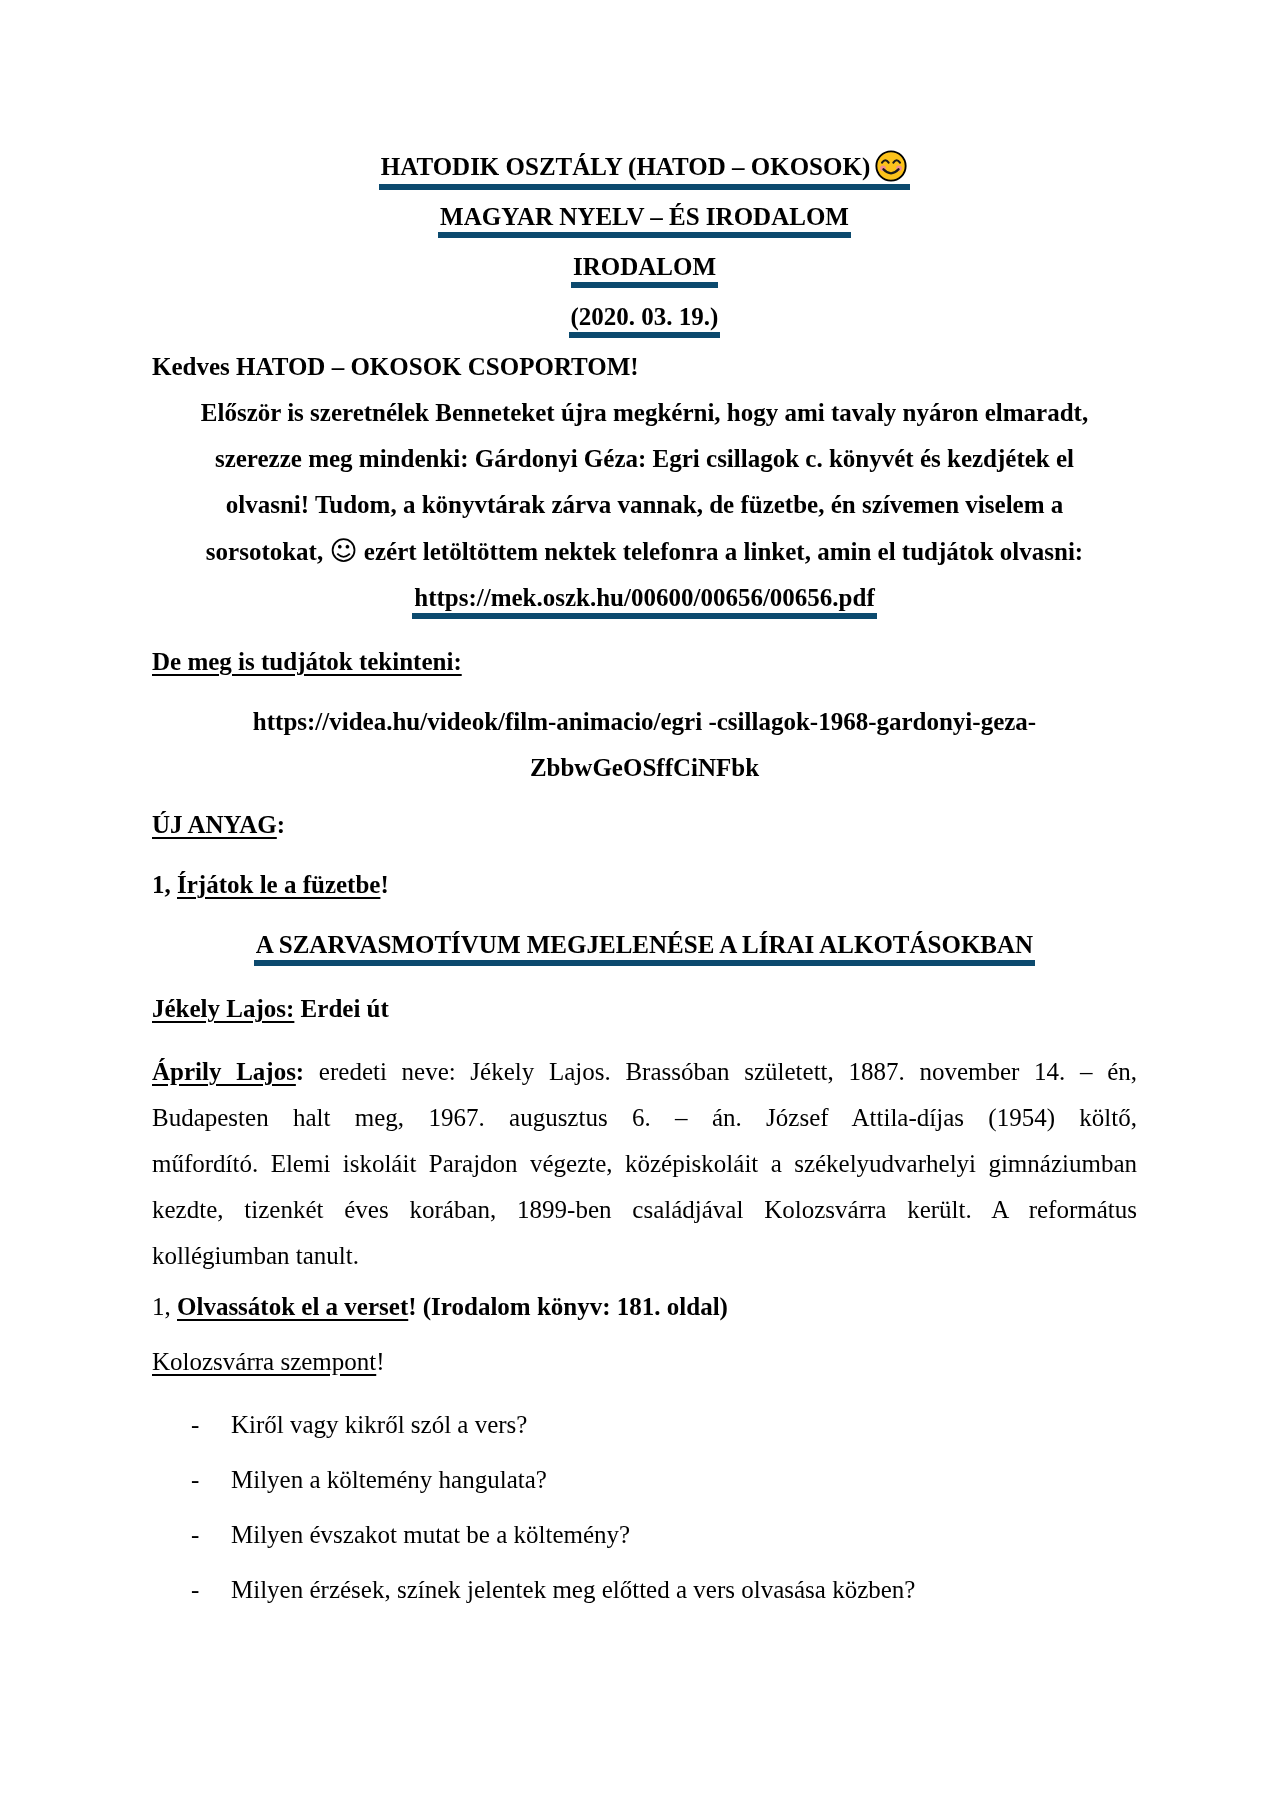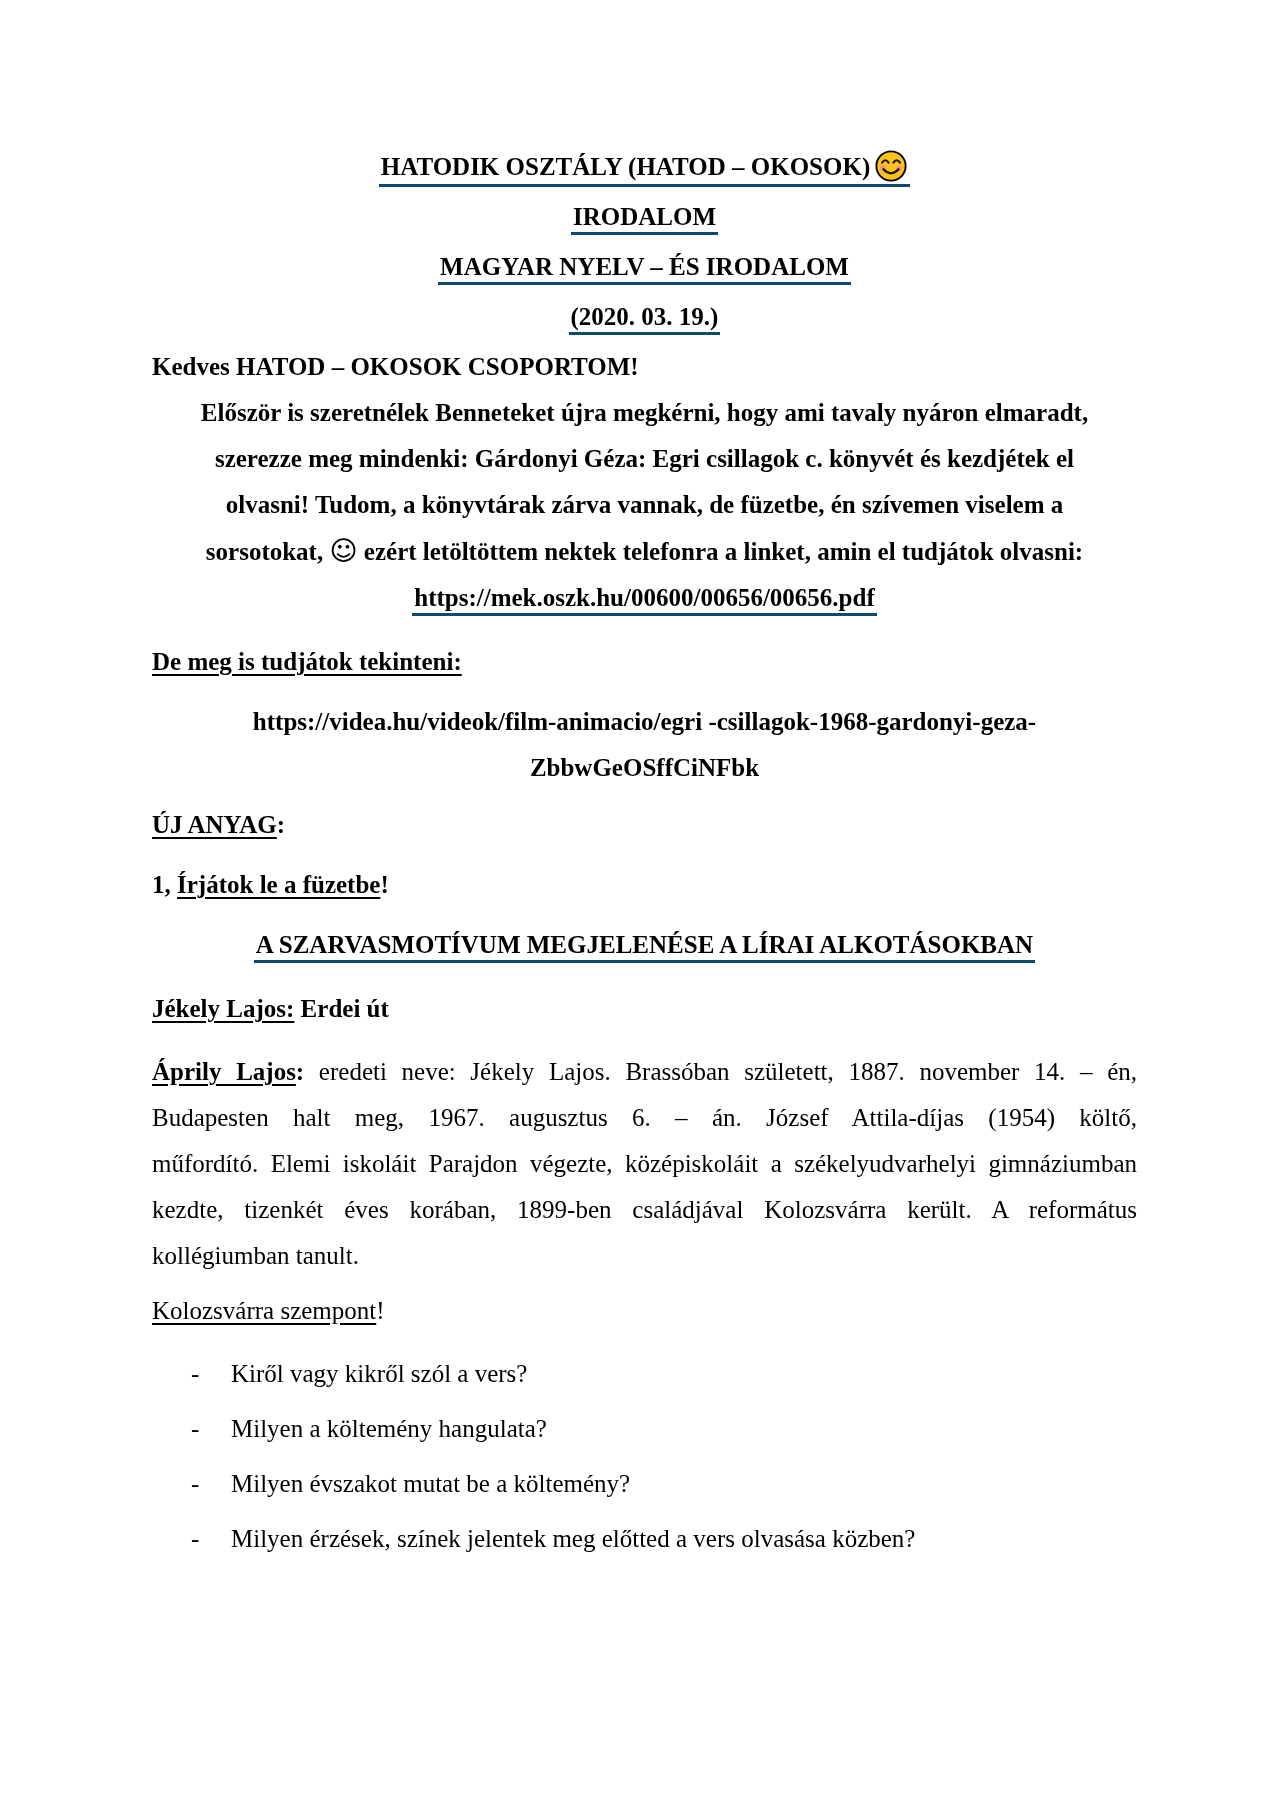--- a/index.html
+++ b/index.html
@@ -28,21 +28,21 @@
   
   .u {
     text-decoration: underline;
     text-decoration-thickness: 2px;
     text-underline-offset: 4px;
   }
   
   .ub {
     display: inline-block;
     line-height: normal;
-    border-bottom: 3px solid #0c4a6e;
+    border-bottom: 6px solid #0c4a6e;
     padding: 0 2px 1px 2px;
   }
   .h-line { margin-bottom: 4px; }
   .greeting { margin-top: 2px; }
   .pdf-line { margin-top: 0; }
   .watch { margin-top: 18px; }
   .videa { margin-top: 14px; }
   .uj { margin-top: 11px; }
   .task1 { margin-top: 14px; }
   .main-title { margin-top: 14px; }
@@ -82,24 +82,24 @@
     <span class="ub"><span>HATODIK OSZTÁLY (HATOD – OKOSOK)</span><svg class="emoji" viewBox="0 0 36 36" width="34" height="34" aria-hidden="true">
           <circle cx="18" cy="18" r="15.5" fill="#fcc21b" stroke="#000000" stroke-width="2"></circle>
           <path d="M8.5 14.5 Q12 9.5 15.5 14.5" fill="none" stroke="#1a1a1a" stroke-width="2.2" stroke-linecap="round"></path>
           <path d="M20.5 14.5 Q24 9.5 27.5 14.5" fill="none" stroke="#1a1a1a" stroke-width="2.2" stroke-linecap="round"></path>
           <circle cx="9.5" cy="20.5" r="3" fill="#f28f8f"></circle>
           <circle cx="26.5" cy="20.5" r="3" fill="#f28f8f"></circle>
           <path d="M10 21.5 Q18 30 26 21.5" fill="none" stroke="#1a1a1a" stroke-width="2.4" stroke-linecap="round"></path>
         </svg></span>
   </div>
   <div class="line center bold h-line">
-    <span class="ub">IRODALOM</span>
+    <span class="ub">MAGYAR NYELV – ÉS IRODALOM</span>
   </div>
   <div class="line center bold h-line">
-    <span class="ub">MAGYAR NYELV – ÉS IRODALOM</span>
+    <span class="ub">IRODALOM</span>
   </div>
   <div class="line center bold h-line">
     <span class="ub">(2020. 03. 19.)</span>
   </div>
 
   <div class="line bold greeting">Kedves HATOD – OKOSOK CSOPORTOM!</div>
 
   <div>
     <div class="line center bold">Először is szeretnélek Benneteket újra megkérni, hogy ami tavaly nyáron elmaradt,</div>
     <div class="line center bold">szerezze meg mindenki: Gárdonyi Géza: Egri csillagok c. könyvét és kezdjétek el</div>
@@ -131,20 +131,21 @@
   <div class="line bold poem-line"><span class="u">Jékely Lajos:</span><span> Erdei út</span></div>
 
   <div class="bio">
     <div class="line just"><span class="bold"><span class="u">Áprily Lajos</span><span>:</span></span><span> eredeti neve: Jékely Lajos. Brassóban született, 1887. november 14. – én,</span></div>
     <div class="line just">Budapesten halt meg, 1967. augusztus 6. – án. József Attila-díjas (1954) költő,</div>
     <div class="line just">műfordító. Elemi iskoláit Parajdon végezte, középiskoláit a székelyudvarhelyi gimnáziumban</div>
     <div class="line just">kezdte, tizenkét éves korában, 1899-ben családjával Kolozsvárra került. A református</div>
     <div class="line last-bio">kollégiumban tanult.</div>
   </div>
 
+  <div class="line task2"><span>1, </span><span class="bold u">Olvassátok el a verset</span><span class="bold">! </span><span class="bold">(Irodalom könyv: 181. oldal)</span></div>
 
   <div class="line obs"><span class="u">Kolozsvárra szempont</span><span>!</span></div>
 
   <div class="q-list">
     <div class="q-item">
       <span class="q-marker">-</span>
       <span class="q-text">Kiről vagy kikről szól a vers?</span>
     </div>
     <div class="q-item">
       <span class="q-marker">-</span>

